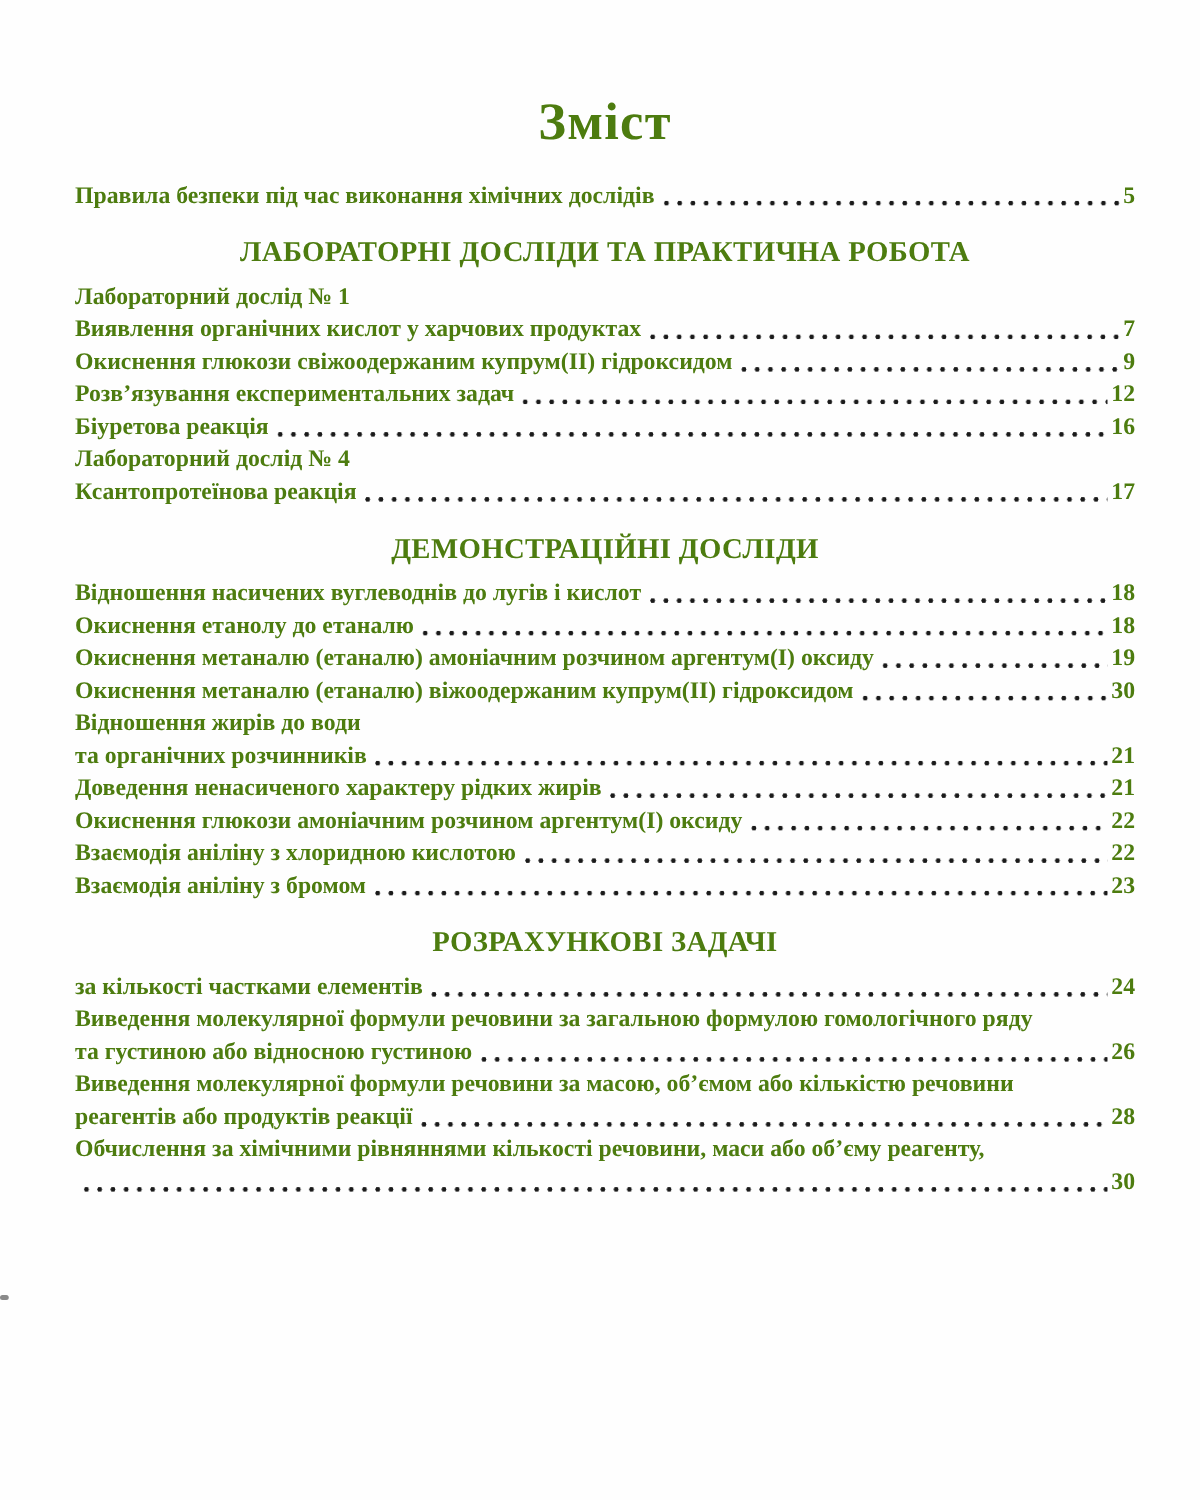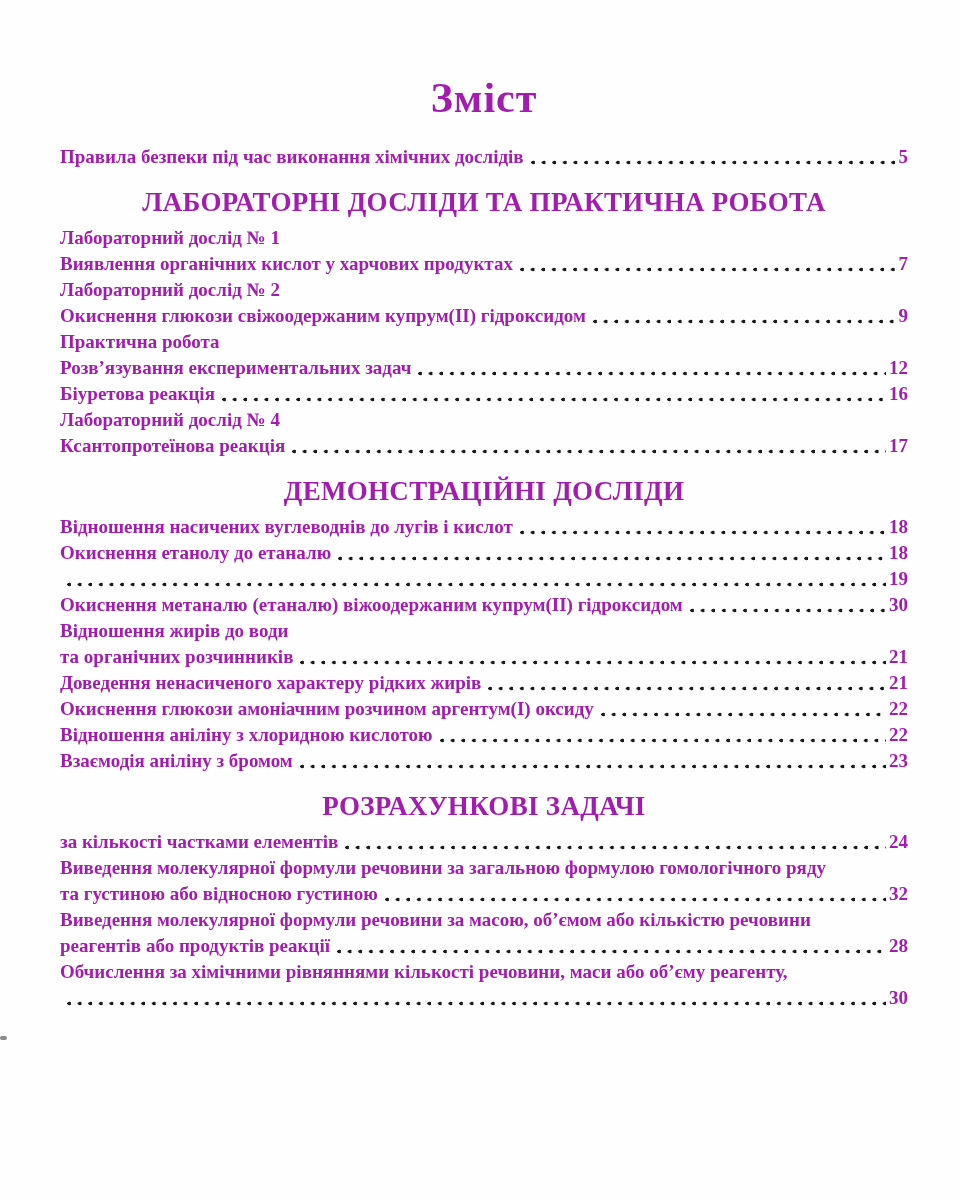--- a/index.html
+++ b/index.html
@@ -9,33 +9,33 @@
   }
   .page {
     position: relative;
     width: 960px;
     height: 1200px;
     box-sizing: border-box;
     padding: 0 52px 0 60px;
     background: #fefefe;
     font-family: "Liberation Serif", serif;
     font-weight: bold;
-    color: #a21caf;
+    color: #4d7c0f;
     overflow: hidden;
   }
   .title {
     margin: 76px 0 24px 0;
     text-align: center;
     font-size: 42px;
     line-height: 44px;
     letter-spacing: 1px;
   }
   .section-heading {
     text-align: center;
-    font-size: 27px;
+    font-size: 23px;
     line-height: 28px;
     margin: 18px 0 9px 0;
     letter-spacing: 0.3px;
   }
   .row {
     display: flex;
     font-size: 19px;
     line-height: 26px;
     min-height: 26px;
   }
@@ -79,30 +79,24 @@
       </div>
       <div class="section-heading">ЛАБОРАТОРНІ ДОСЛІДИ ТА ПРАКТИЧНА РОБОТА</div>
       <div class="row subheading">
         <span class="entry-text">Лабораторний дослід № 1</span>
       </div>
       <div class="row">
         <span class="entry-text">Виявлення органічних кислот у харчових продуктах</span>
         <span class="leader"></span>
         <span class="page-num">7</span>
       </div>
-      <div class="row subheading">
-        <span class="entry-text">Лабораторний дослід № 2</span>
-      </div>
       <div class="row">
         <span class="entry-text">Окиснення глюкози свіжоодержаним купрум(II) гідроксидом</span>
         <span class="leader"></span>
         <span class="page-num">9</span>
-      </div>
-      <div class="row subheading">
-        <span class="entry-text">Практична робота</span>
       </div>
       <div class="row">
         <span class="entry-text">Розв’язування експериментальних задач</span>
         <span class="leader"></span>
         <span class="page-num">12</span>
       </div>
       <div class="row">
         <span class="entry-text">Біуретова реакція</span>
         <span class="leader"></span>
         <span class="page-num">16</span>
@@ -120,20 +114,21 @@
         <span class="entry-text">Відношення насичених вуглеводнів до лугів і кислот</span>
         <span class="leader"></span>
         <span class="page-num">18</span>
       </div>
       <div class="row">
         <span class="entry-text">Окиснення етанолу до етаналю</span>
         <span class="leader"></span>
         <span class="page-num">18</span>
       </div>
       <div class="row">
+        <span class="entry-text">Окиснення метаналю (етаналю) амоніачним розчином аргентум(I) оксиду</span>
         <span class="leader"></span>
         <span class="page-num">19</span>
       </div>
       <div class="row">
         <span class="entry-text">Окиснення метаналю (етаналю) віжоодержаним купрум(II) гідроксидом</span>
         <span class="leader"></span>
         <span class="page-num">30</span>
       </div>
       <div class="row">
         <span class="entry-text">Відношення жирів до води</span>
@@ -147,42 +142,42 @@
         <span class="entry-text">Доведення ненасиченого характеру рідких жирів</span>
         <span class="leader"></span>
         <span class="page-num">21</span>
       </div>
       <div class="row">
         <span class="entry-text">Окиснення глюкози амоніачним розчином аргентум(I) оксиду</span>
         <span class="leader"></span>
         <span class="page-num">22</span>
       </div>
       <div class="row">
-        <span class="entry-text">Відношення аніліну з хлоридною кислотою</span>
+        <span class="entry-text">Взаємодія аніліну з хлоридною кислотою</span>
         <span class="leader"></span>
         <span class="page-num">22</span>
       </div>
       <div class="row">
         <span class="entry-text">Взаємодія аніліну з бромом</span>
         <span class="leader"></span>
         <span class="page-num">23</span>
       </div>
       <div class="section-heading">РОЗРАХУНКОВІ ЗАДАЧІ</div>
       <div class="row">
         <span class="entry-text">за кількості частками елементів</span>
         <span class="leader"></span>
         <span class="page-num">24</span>
       </div>
       <div class="row">
         <span class="entry-text">Виведення молекулярної формули речовини за загальною формулою гомологічного ряду</span>
       </div>
       <div class="row">
         <span class="entry-text">та густиною або відносною густиною</span>
         <span class="leader"></span>
-        <span class="page-num">32</span>
+        <span class="page-num">26</span>
       </div>
       <div class="row">
         <span class="entry-text">Виведення молекулярної формули речовини за масою, об’ємом або кількістю речовини</span>
       </div>
       <div class="row">
         <span class="entry-text">реагентів або продуктів реакції</span>
         <span class="leader"></span>
         <span class="page-num">28</span>
       </div>
       <div class="row">

